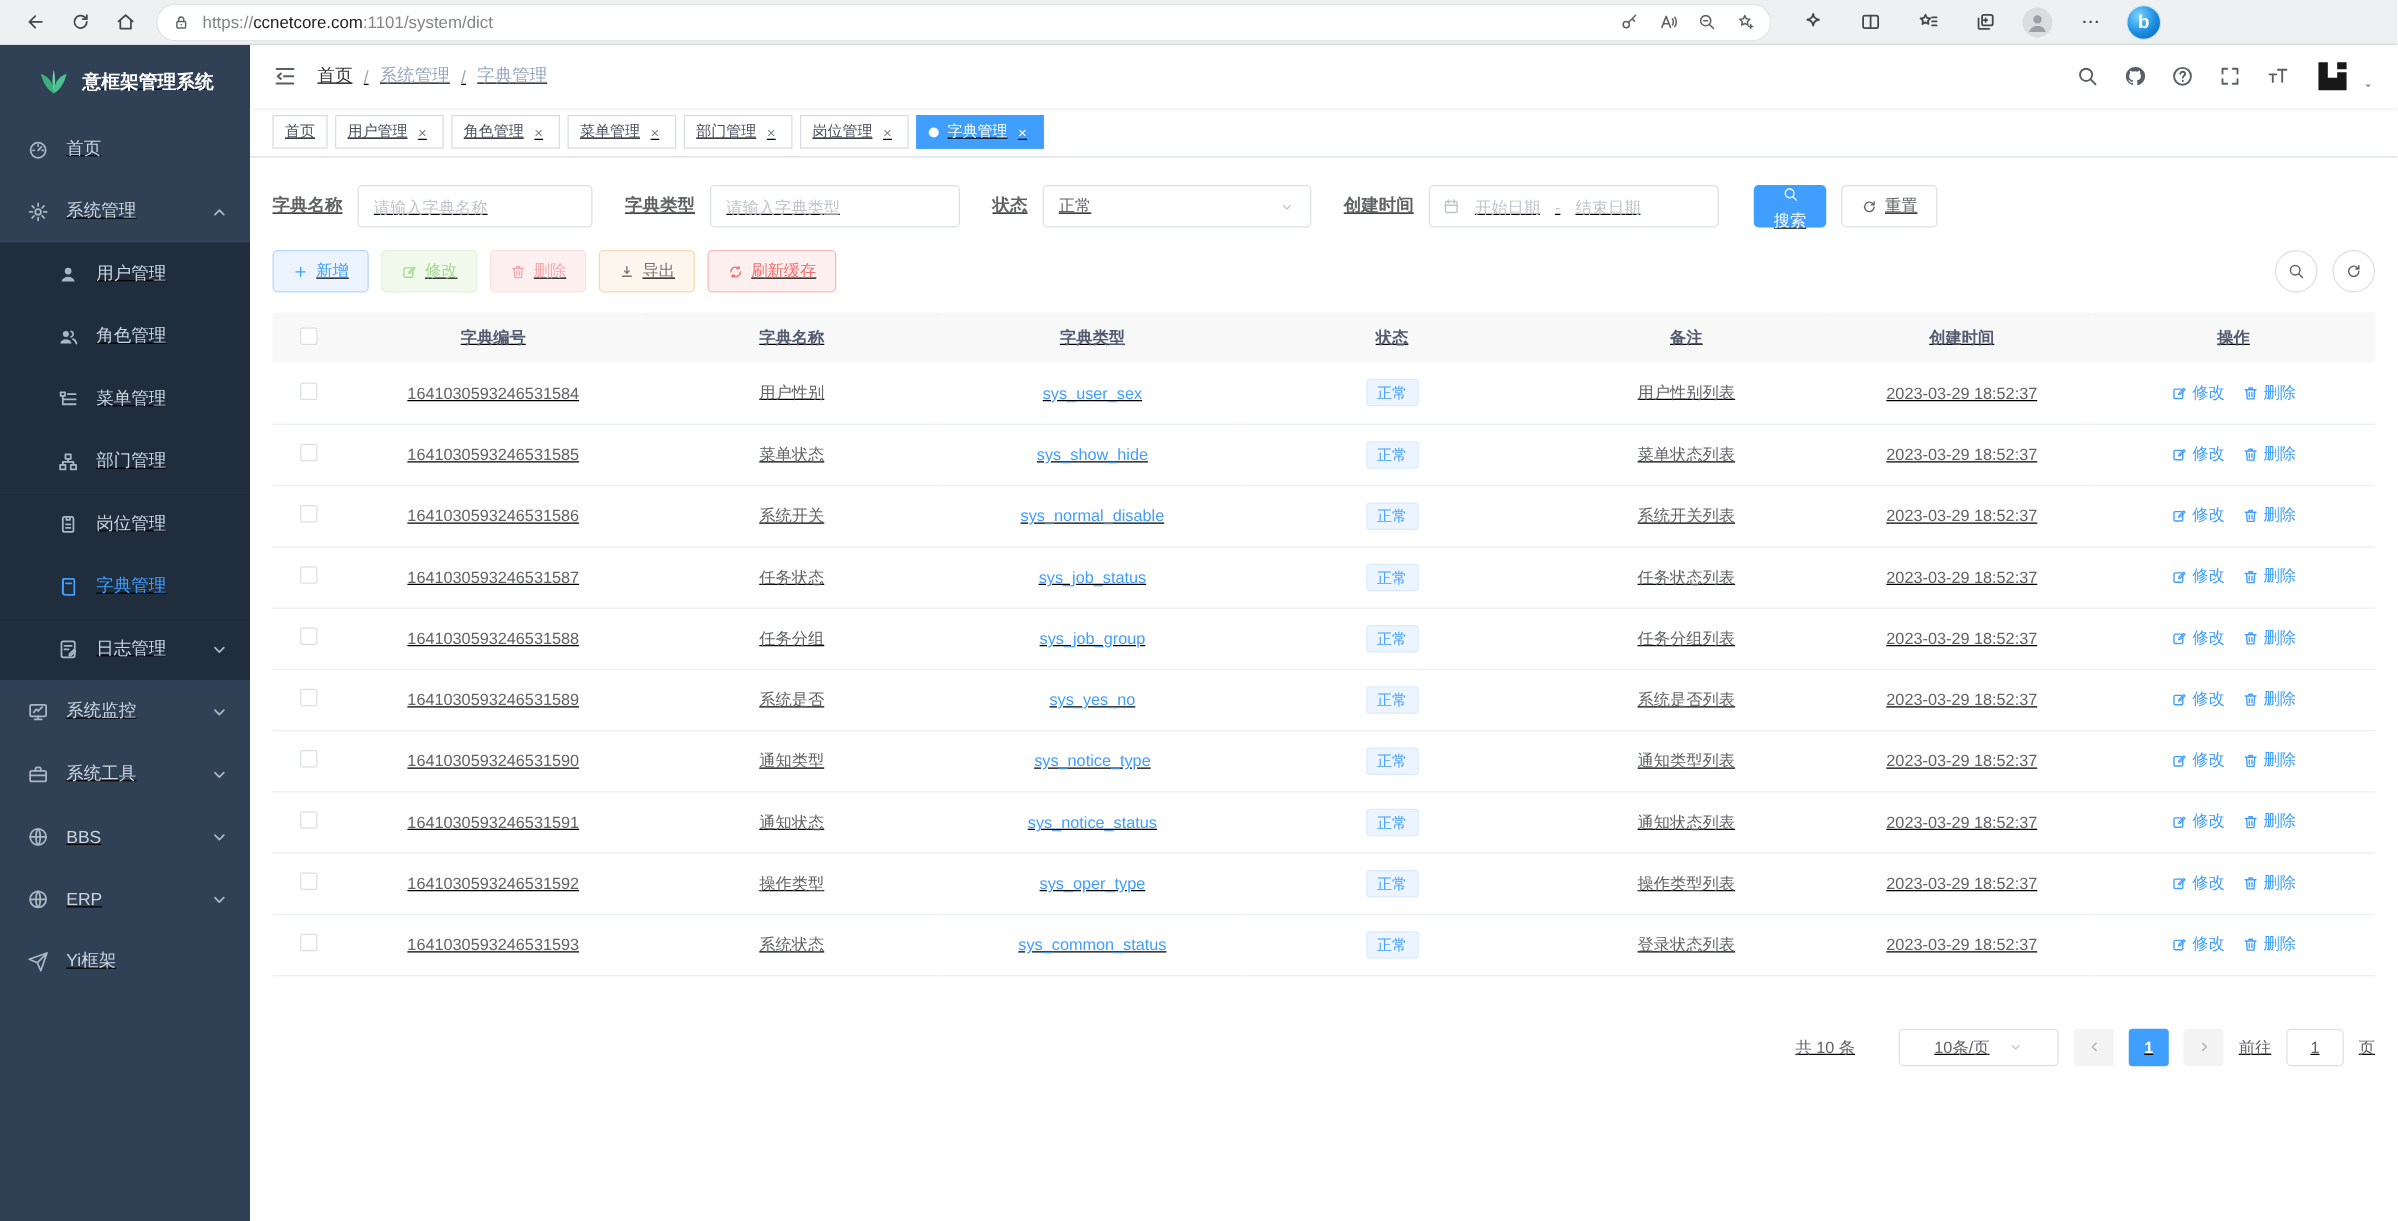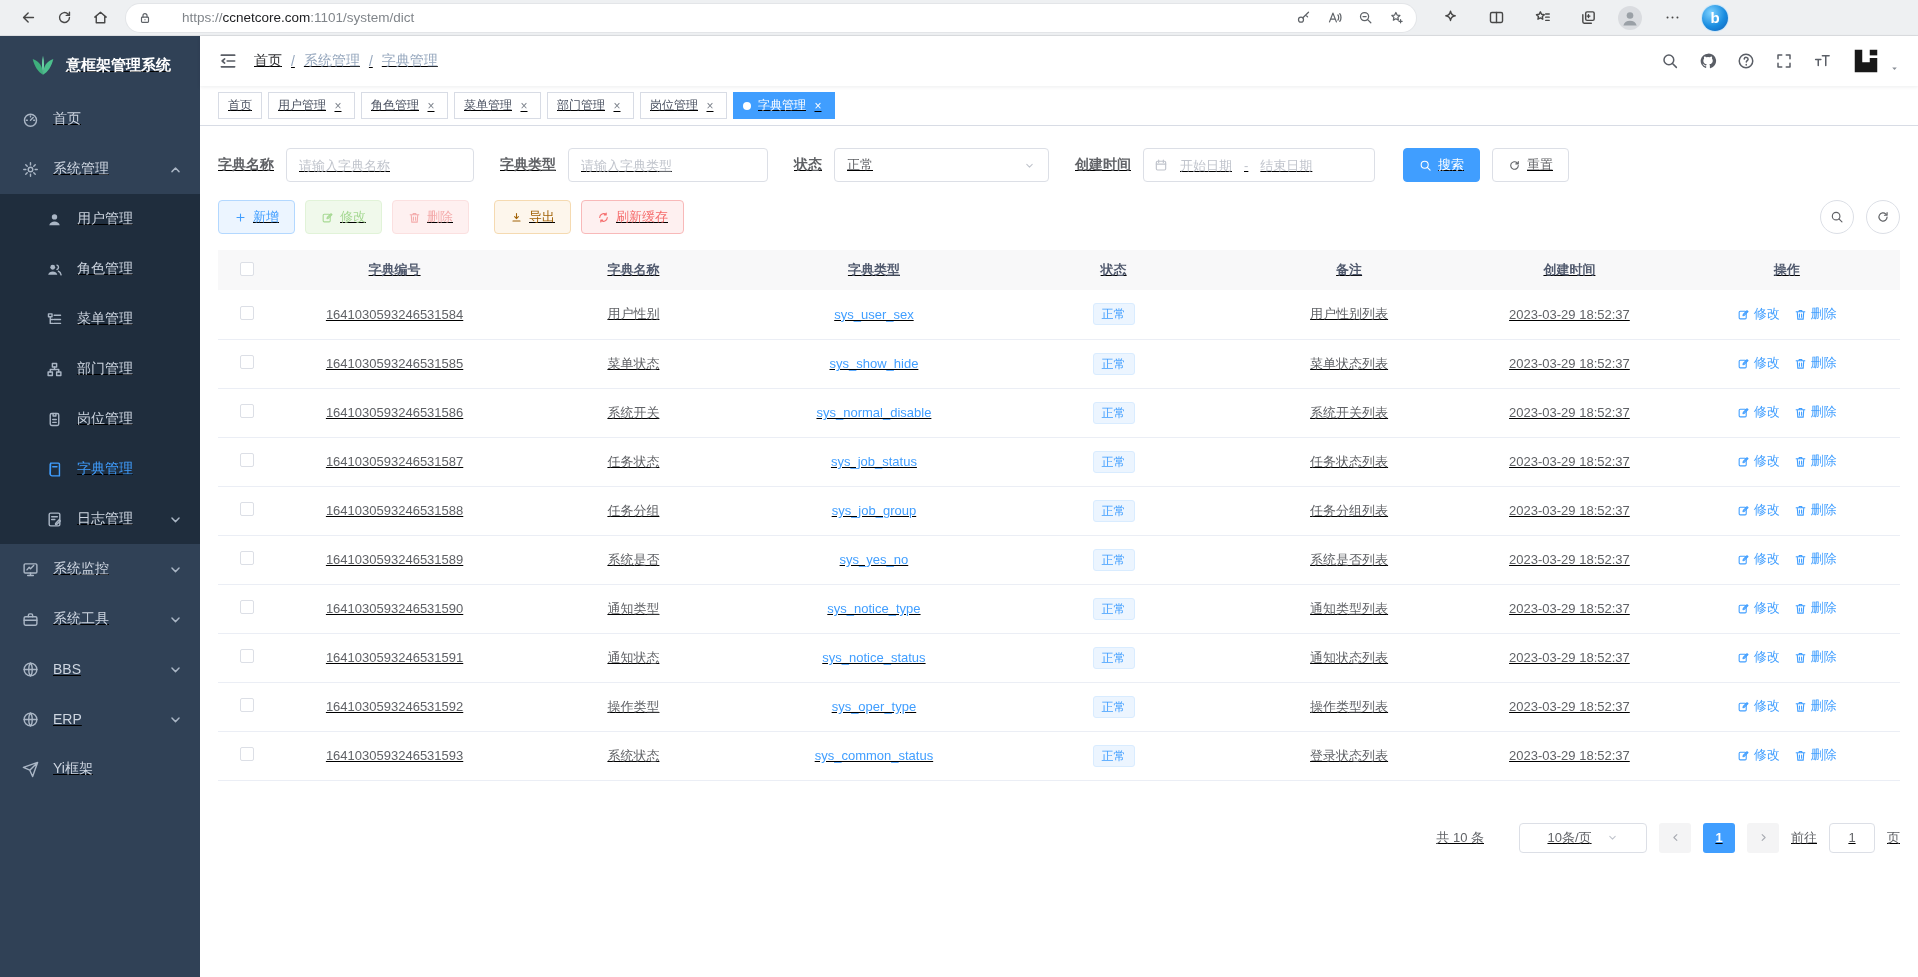--- a/index.html
+++ b/index.html
@@ -9,21 +9,21 @@
   .icon svg { width:1em; height:1em; fill:none; stroke:currentColor; stroke-width:2;
     stroke-linecap:round; stroke-linejoin:round; display:block; }
 
   
   .chrome { height:36px; background:#eef0f2; display:flex; align-items:center;
     padding:0 12px; gap:4px; border-bottom:1px solid #dcdee1; }
   .chrome .cbtn { width:32px; height:30px; font-size:17px; color:#474747; border-radius:6px;
     display:flex; align-items:center; justify-content:center; flex:0 0 auto; }
   .urlbar { flex:1; max-width:1290px; height:28px; background:#fff; border-radius:14px;
     display:flex; align-items:center; padding:0 12px; margin:0 6px;
-    box-shadow:0 0 0 1px #e3e5e8; color:#5f6368;gap:20px; }
+    box-shadow:0 0 0 1px #e3e5e8; color:#5f6368; }
   .urlbar .lock { font-size:14px; margin-right:10px; color:#5f6368; }
   .urltext { flex:1; font-size:13.5px; color:#80858a; white-space:nowrap; }
   .urltext b { color:#202124; font-weight:400; }
   .urlicons { display:flex; gap:16px; font-size:15px; color:#5f6368; }
   .chromeicons { display:flex; gap:14px; align-items:center; font-size:16px; color:#474747; padding-left:8px;}
   .avatar { width:24px; height:24px; border-radius:50%; background:#dadce0; overflow:hidden;
     display:flex; align-items:center; justify-content:center; color:#9aa0a6; font-size:20px;}
   .bing { width:26px; height:26px; border-radius:50%;
     background:radial-gradient(circle at 35% 30%,#7ed2ff,#1a8de0 55%,#0f5fb8);
     color:#fff; font-weight:bold; font-size:15px; display:flex; align-items:center; justify-content:center;
@@ -82,28 +82,28 @@
   .dates { width:232px; height:34px; border:1px solid #dcdfe6; border-radius:4px; display:flex;
     align-items:center; padding:0 10px; gap:6px; font-size:13px; color:#c0c4cc; }
   .dates .icon { color:#c0c4cc; font-size:14px; }
   .dates input { border:none; outline:none; width:64px; font-size:13px; color:#606266; text-align:center;
     font-family:inherit;}
   .dates input::placeholder { color:#c0c4cc; }
   .btn { height:34px; border-radius:4px; display:inline-flex; align-items:center; gap:6px;
     padding:0 15px; font-size:13px; cursor:pointer; border:1px solid #dcdfe6; background:#fff; color:#606266;
     font-family:inherit; white-space:nowrap;}
   .btn .icon { font-size:13px; }
-  .btn-primary { background:#409eff; border-color:#409eff; color:#fff; }
+  .btn-primary { background:#409eff; border-color:#409eff; color:#fff;flex-direction:column; }
   .btn-search { margin-left:28px; }
 
   .toolbar { display:flex; align-items:center; margin-top:18px; gap:10px; }
   .btn-add    { background:#ecf5ff; border-color:#b3d8ff; color:#409eff; }
   .btn-edit   { background:#f0f9eb; border-color:#e1f3d8; color:#a6d993; }
   .btn-del    { background:#fef0f0; border-color:#fbe0e0; color:#f4abab; }
-  .btn-export { background:#fdf6ec; border-color:#f5dab1; color:#a16207;margin-left:15px; }
+  .btn-export { background:#fdf6ec; border-color:#f5dab1; color:#737373; }
   .btn-cache  { background:#fef0f0; border-color:#f8b9b9; color:#f56c6c; }
   .tool-right { margin-left:auto; display:flex; gap:12px; }
   .circ { width:34px; height:34px; border-radius:50%; border:1px solid #dcdfe6; background:#fff;
     color:#606266; font-size:14px; display:flex; align-items:center; justify-content:center; cursor:pointer;}
 
   
   table { width:100%; border-collapse:collapse; margin-top:16px; table-layout:fixed; }
   thead th { background:#f8f8f9; color:#515a6e; font-size:13px; font-weight:bold; height:40px;
     text-align:center; }
   tbody td { height:49px; font-size:13px; color:#606266; text-align:center;

